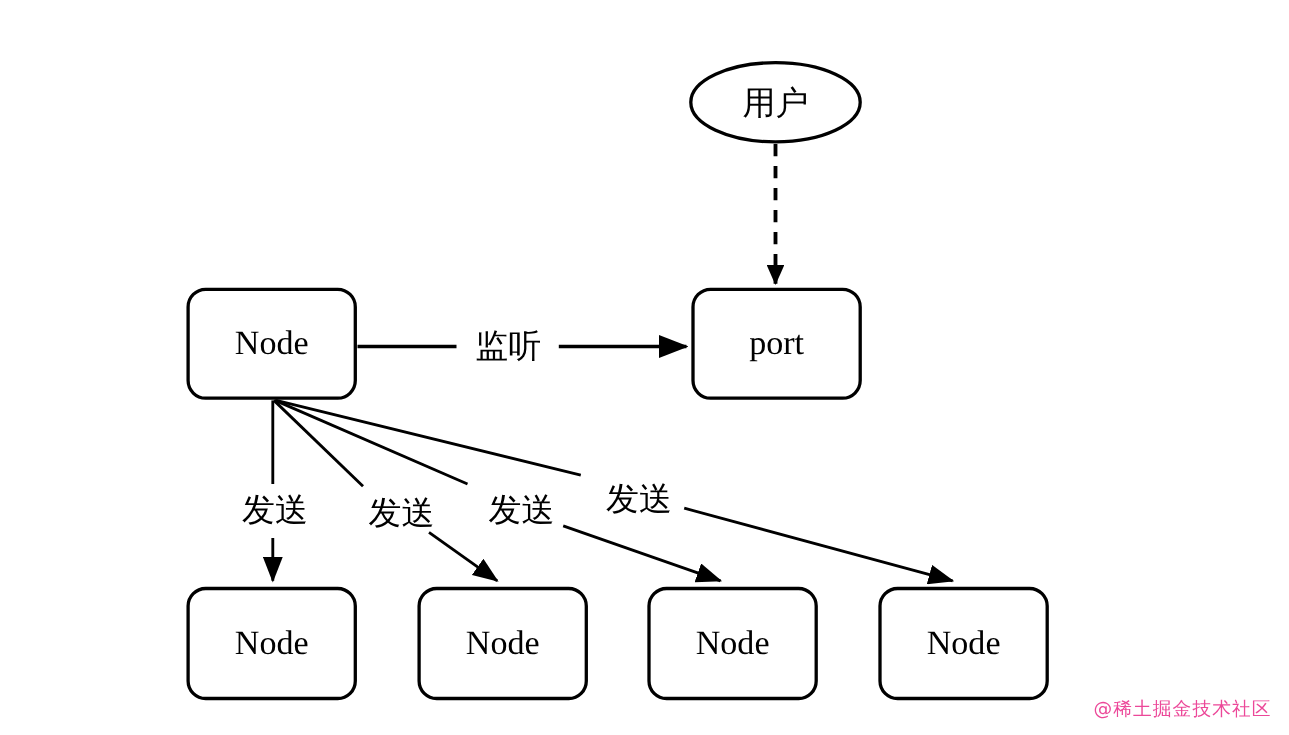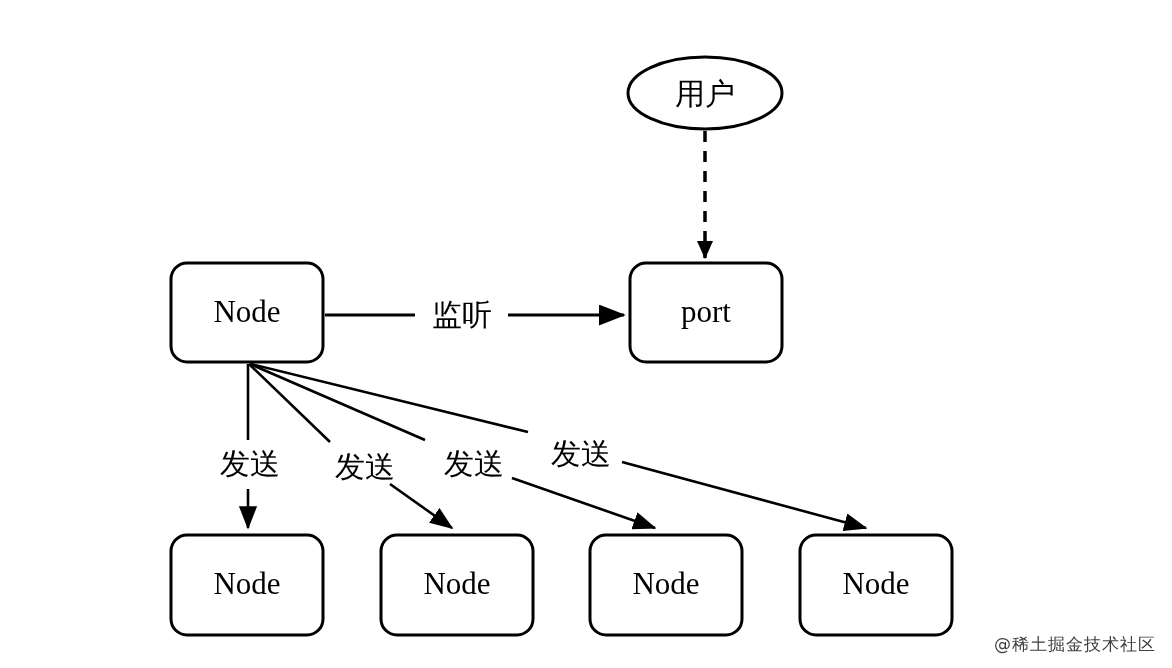--- a/index.html
+++ b/index.html
@@ -63,21 +63,21 @@
     fill: #000000;
     text-anchor: middle;
     dominant-baseline: middle;
   }
   .watermark-text {
     position: absolute;
     right: 16px;
     bottom: 12px;
     font-family: "DejaVu Sans", "Liberation Sans", sans-serif;
     font-size: 17px;
-    color: #404040;
+    color: #ec4899;
     letter-spacing: 1px;
     white-space: nowrap;
     user-select: none;
   }
 </style>
 </head>
 <body>
 
 <div id="diagram-root">
 

